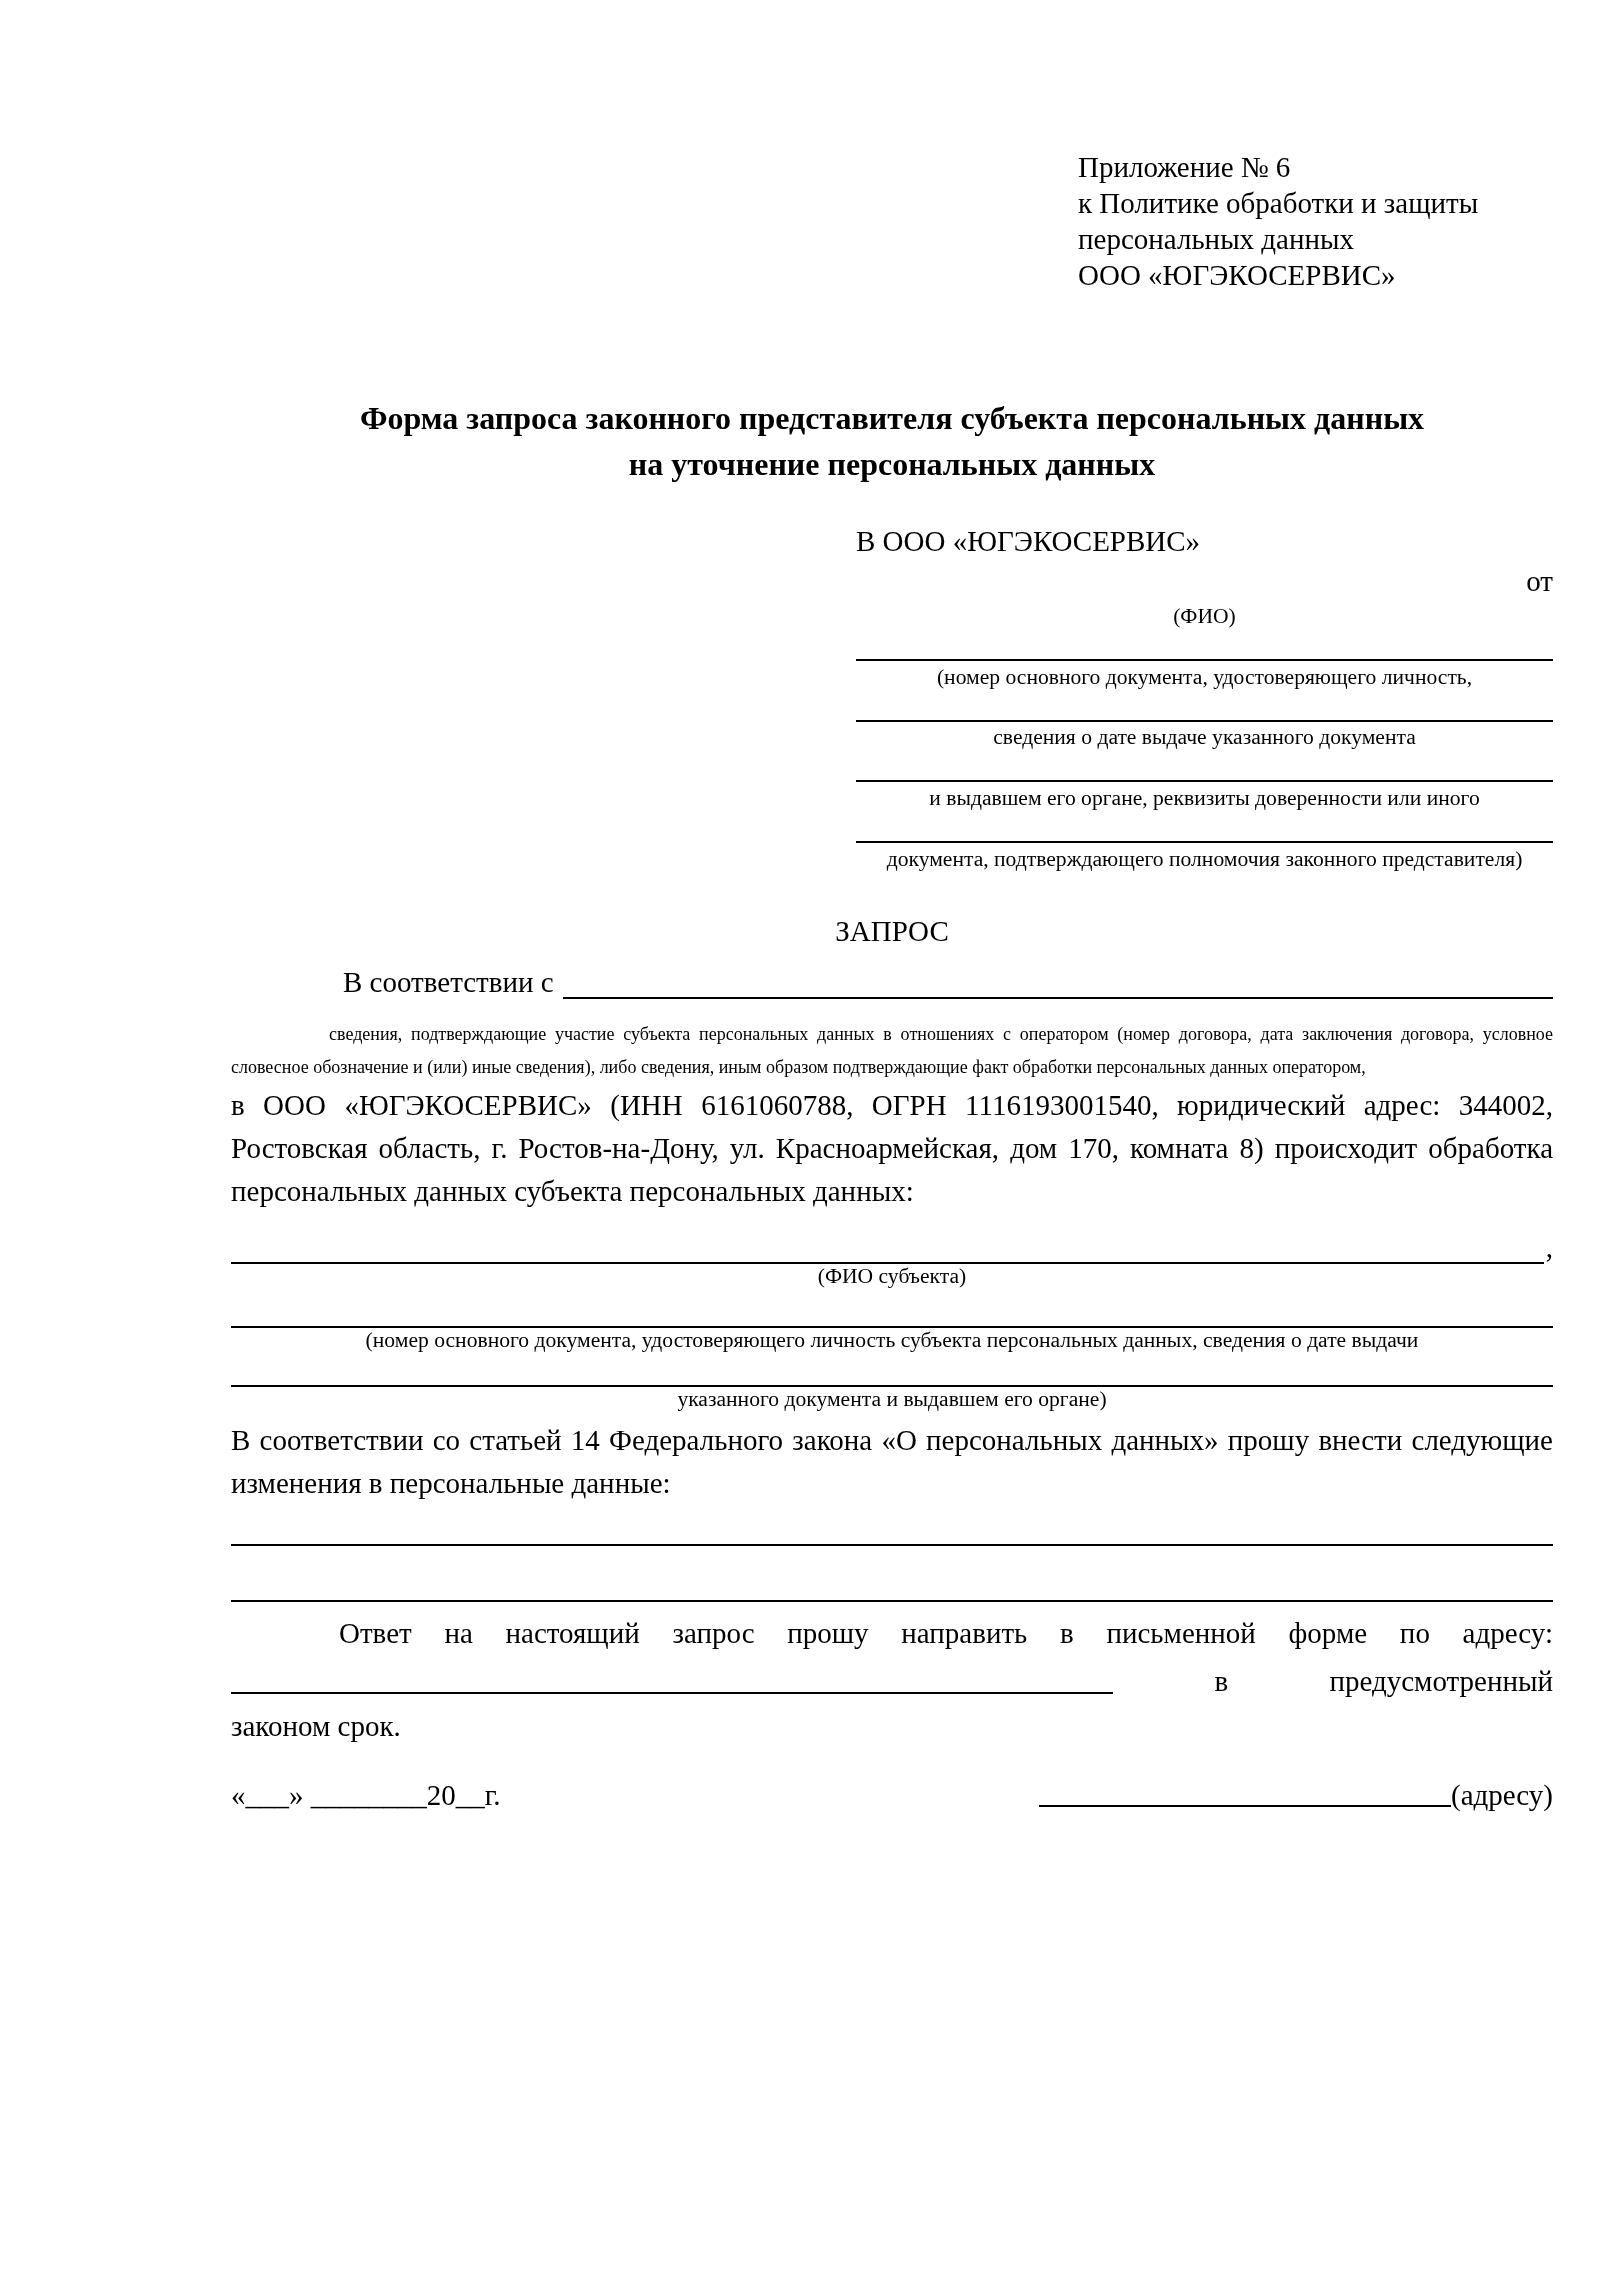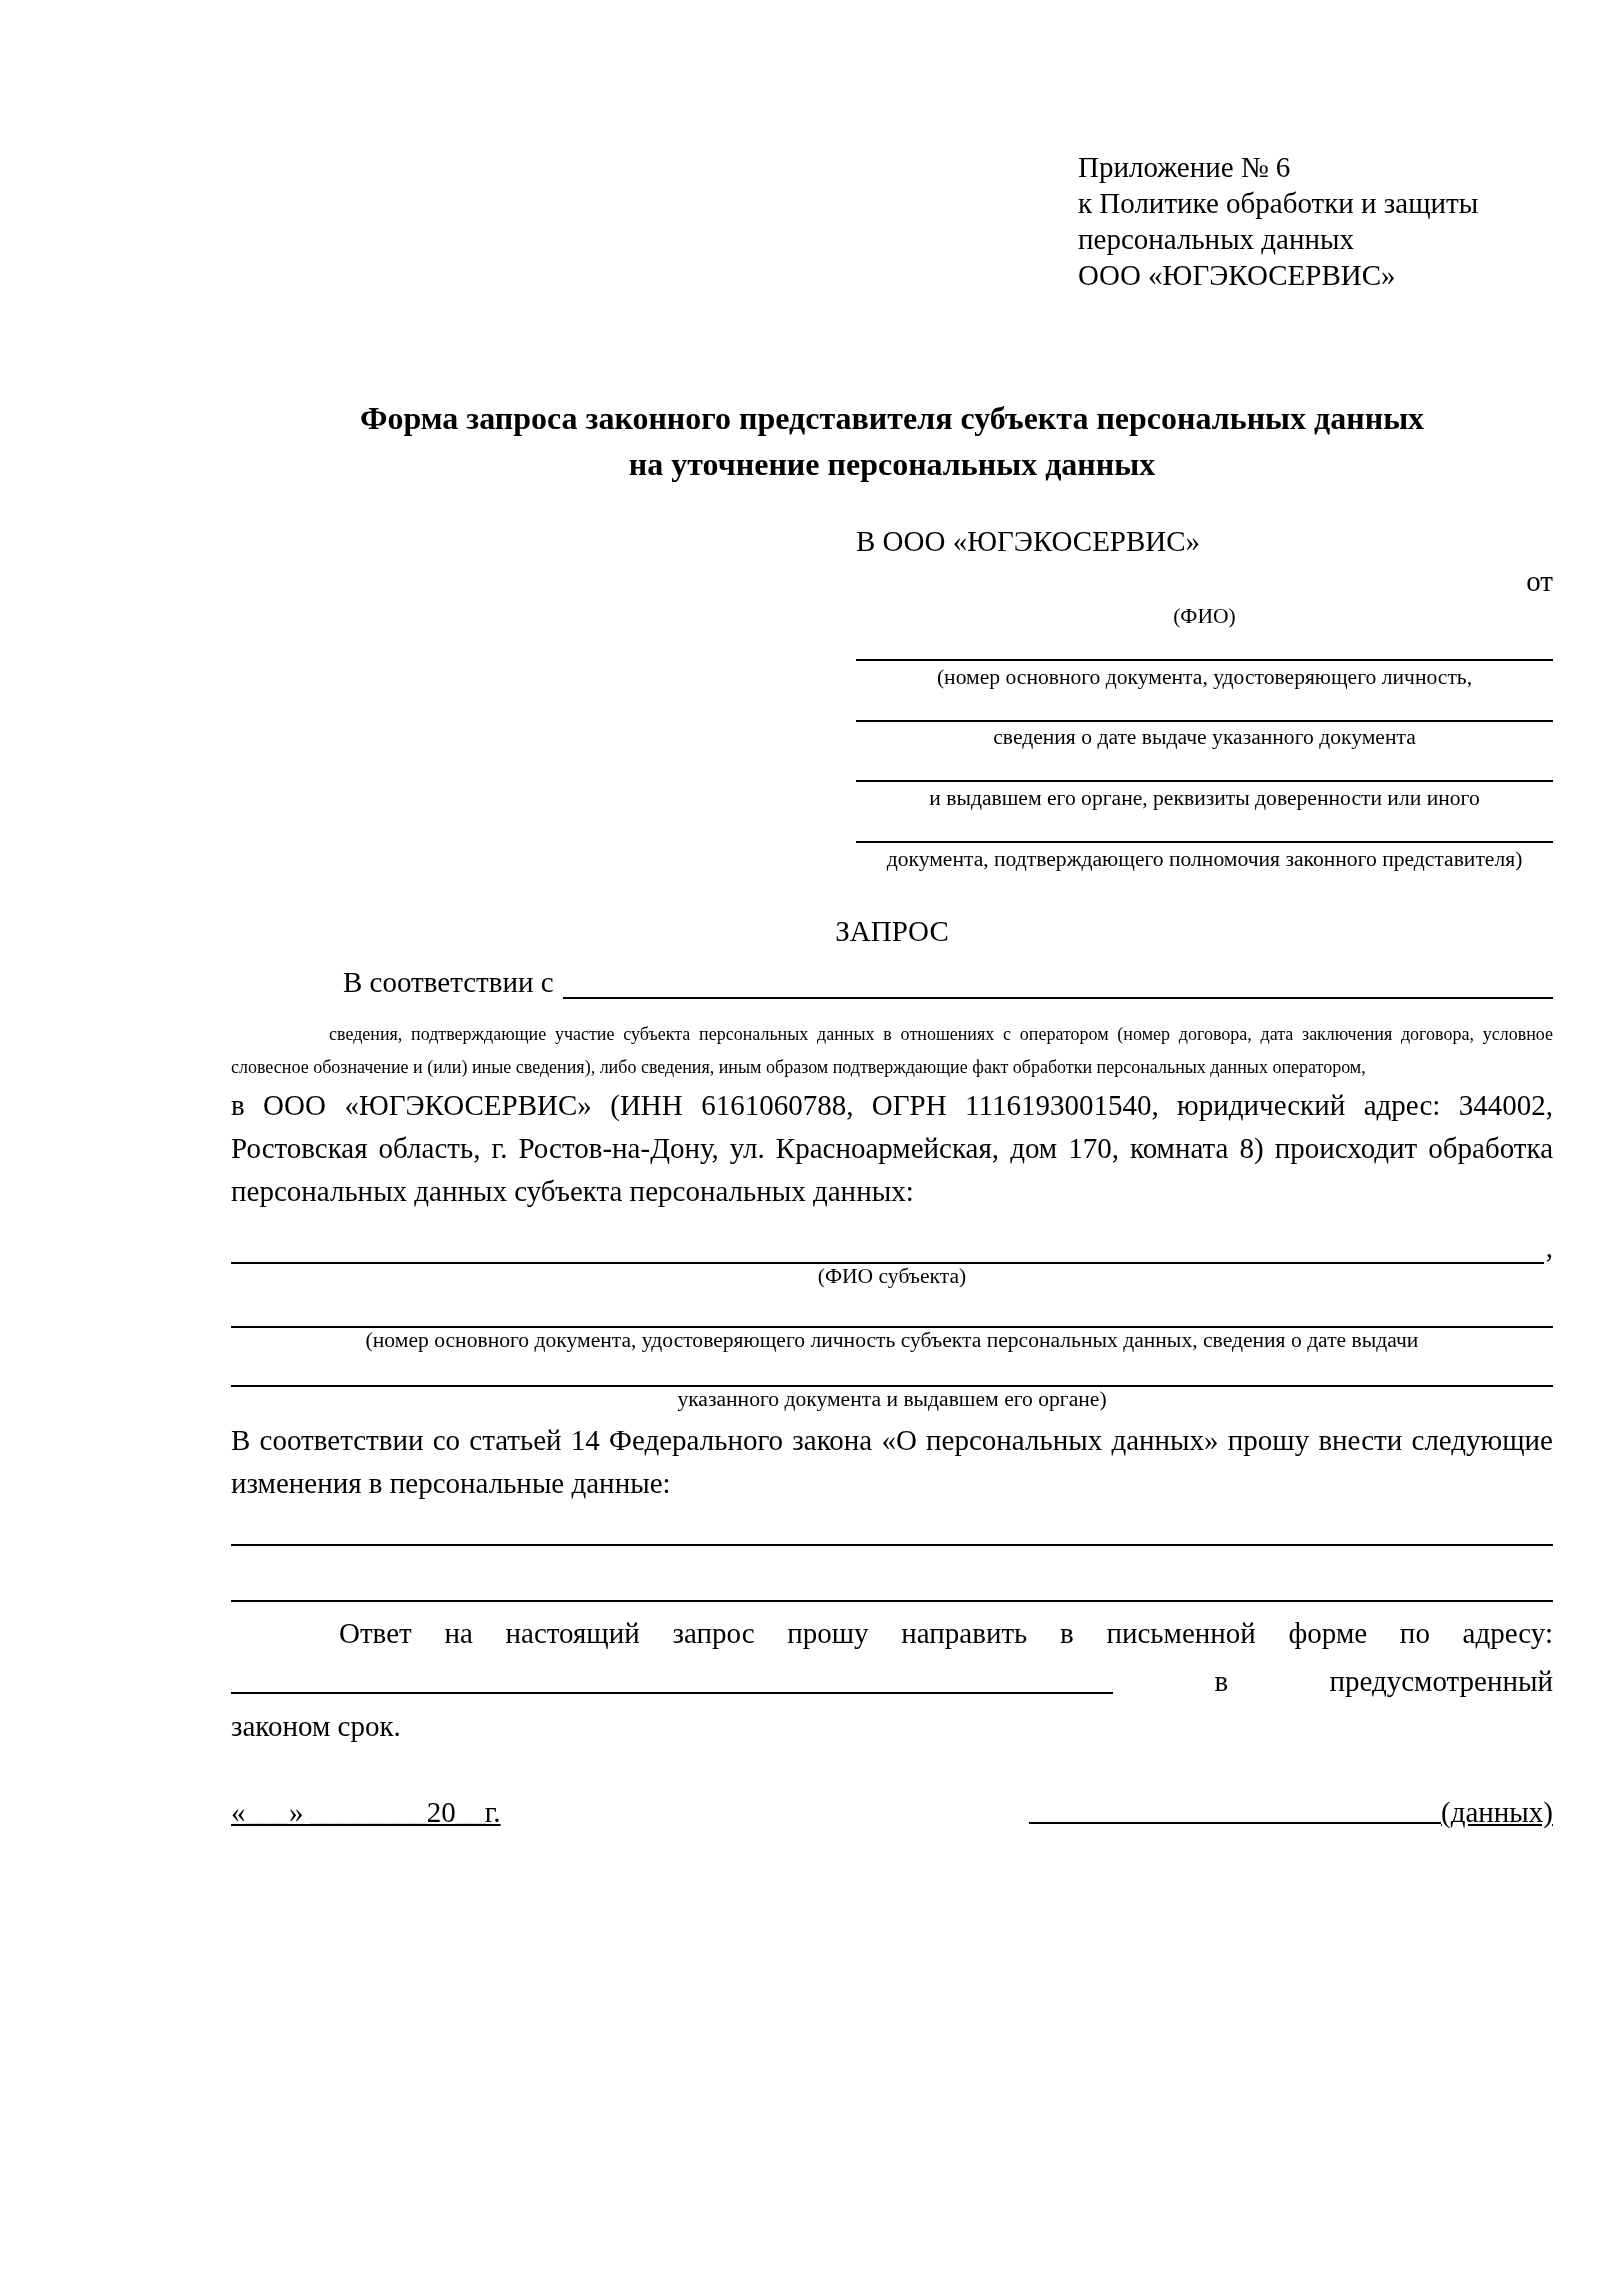--- a/index.html
+++ b/index.html
@@ -43,21 +43,21 @@
   .blank-wide { height:3.9px; border-bottom:2.9px solid #000; }
   .law-par { margin-top:5.9px; }
   .gap-line-1 { margin-top:35px; }
   .gap-line-2 { margin-top:51px; }
   .answer-first { margin-top:9.8px; line-height:43px; text-align:justify; text-align-last:justify; text-indent:108px; }
   .answer-second { display:flex; justify-content:space-between; align-items:flex-end; height:43px; }
   .answer-second .addr-blank { width:882px; border-bottom:2.9px solid #000; height:3.9px; margin-bottom:3.9px; }
   .answer-third { line-height:43px; margin-top:7px; }
 
   
-  .footer-row { display:flex; justify-content:space-between; margin-top:48px;text-decoration:underline; }
+  .footer-row { display:flex; justify-content:space-between; margin-top:31px; }
   .sig-group { display:flex; align-items:flex-end; }
   .sig-line { width:412px; border-bottom:2.9px solid #000; height:3.9px; margin-bottom:4.9px; }
 </style>
 </head>
 <body>
 
 <div class="page">
 
   <div class="header-block">
     <div>Приложение № 6</div>
@@ -133,18 +133,18 @@
     <div class="addr-blank"></div>
     <span>в</span>
     <span>предусмотренный</span>
   </div>
   <div class="answer-third">законом срок.</div>
 
   <div class="footer-row">
     <span>«___» ________20__г.</span>
     <div class="sig-group">
       <div class="sig-line"></div>
-      <span>(данных)</span>
+      <span>(адресу)</span>
     </div>
   </div>
 
 </div>
 
 
 </body></html>

